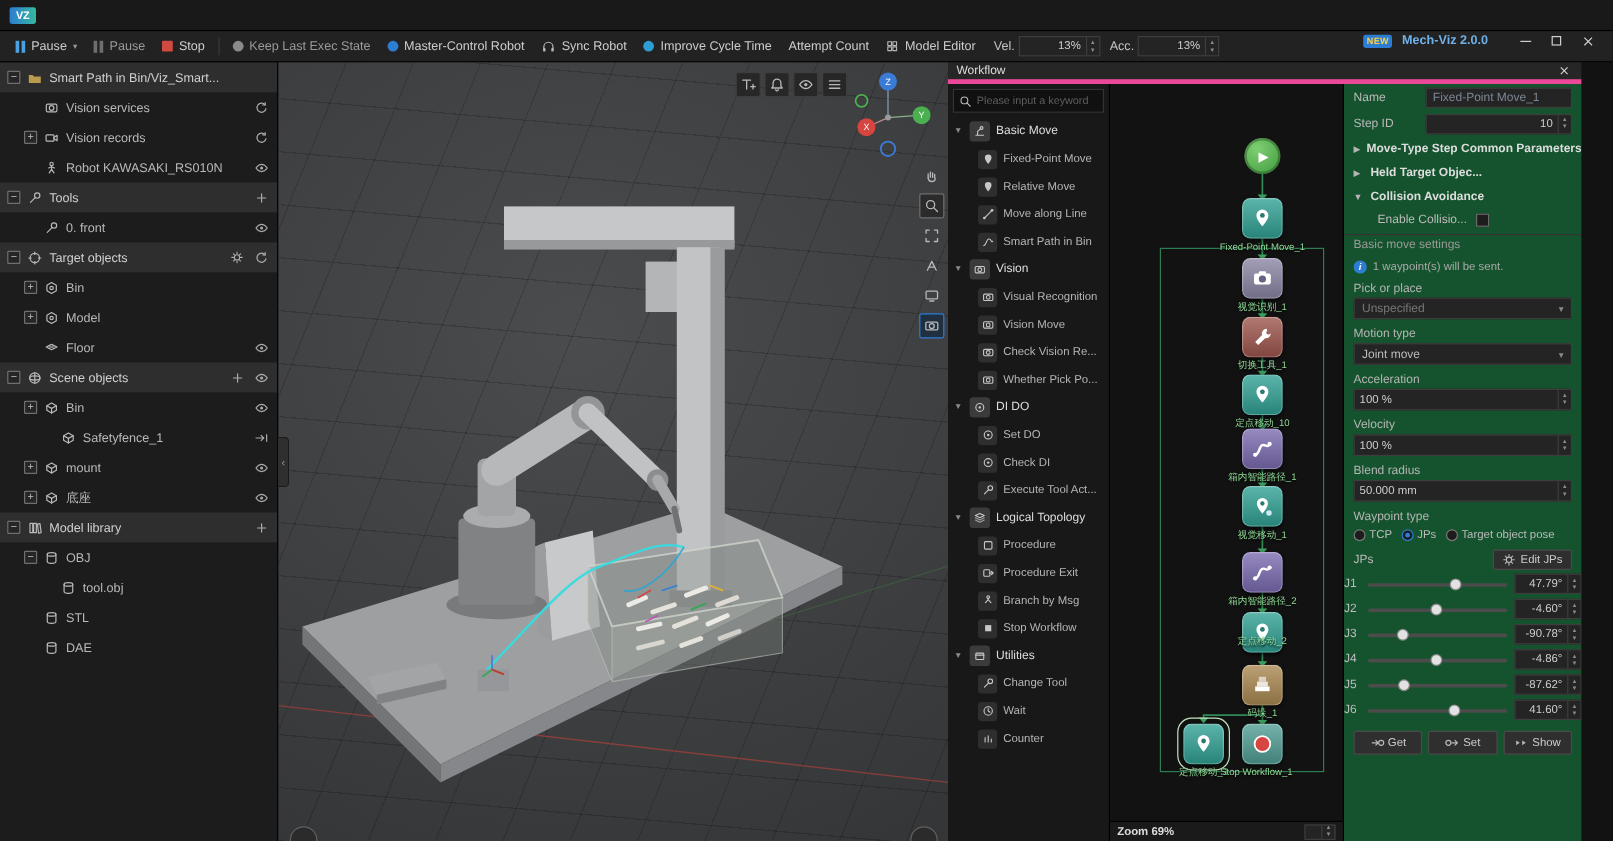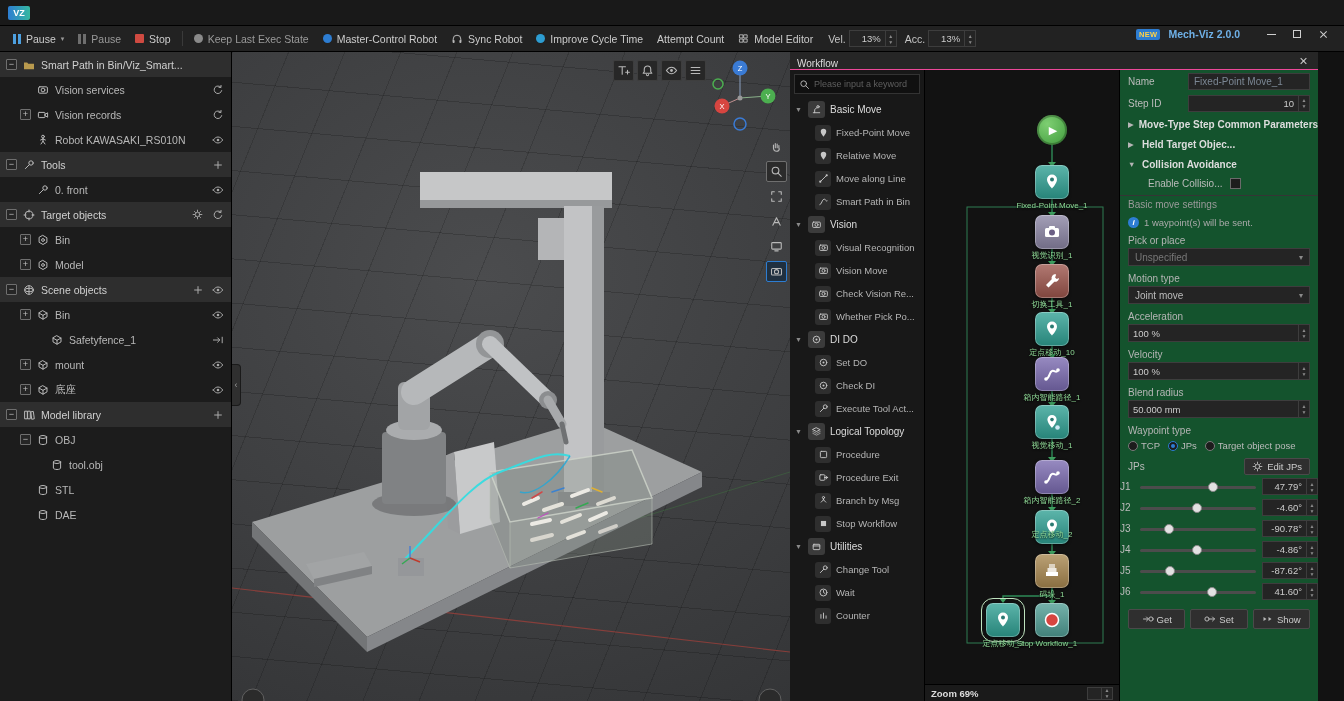--- a/index.html
+++ b/index.html
@@ -33,21 +33,21 @@
   .picon.gray::before,.picon.gray::after{background:#6e6e6e;}
   .sicon{width:9px;height:9px;background:#cf4a41;border-radius:1px;}
   .dot{width:9px;height:9px;border-radius:50%;}
   .dot.gray{background:#8a8a8a;}.dot.blue{background:#2d7dd2;}.dot.blue2{background:#2d9dd2;}
   .ddcaret{font-size:7px;color:#999;}
   .sep{width:1px;height:15px;background:#3a3a3a;margin:0 4px;}
   .tlab{margin-left:8px;font-size:10.5px;color:#c5c5c5;}
   .spin2{display:flex;align-items:center;background:#242424;border:1px solid #3d3d3d;height:17px;font-size:9.5px;color:#ccc;}
   .spin2 .v{flex:1;text-align:right;padding:0 4px;white-space:nowrap;}
   .spin2 .ar{width:11px;align-self:stretch;border-left:1px solid #3d3d3d;display:flex;flex-direction:column;align-items:center;justify-content:center;color:#8a8a8a;font-size:5px;line-height:6px;}
-  .tspin{width:48px;margin-left:3px;}
+  .tspin{width:68px;margin-left:3px;}
 
   
   .main{display:flex;height:649px;}
 
   
   .sidebar{width:232px;background:#1c1c1c;border-right:1px solid #000;overflow:hidden;font-size:10.5px;}
   .sb-row{height:25px;display:flex;align-items:center;gap:5px;padding-right:6px;color:#b8b8b8;}
   .sb-head{background:#2e2e2e;color:#d0d0d0;}
   .exp{width:11px;height:11px;min-width:11px;border:1px solid #6f6f6f;background:#262626;color:#c0c0c0;font-size:9px;line-height:9px;text-align:center;border-radius:1px;}
   .exp-sp{width:11px;min-width:11px;}
@@ -65,21 +65,21 @@
   .vpbtn{width:21px;height:21px;background:#272727;border:1px solid #3e3e3e;border-radius:2px;display:flex;align-items:center;justify-content:center;}
   .vside{position:absolute;left:534px;top:84px;display:flex;flex-direction:column;gap:4px;}
   .vsbtn{width:21px;height:21px;display:flex;align-items:center;justify-content:center;border-radius:2px;border:1px solid transparent;}
   .vsbtn.boxed{border-color:#6f6f6f;background:#2b2b2b;}
   .vsbtn.active{border-color:#2d7dd2;background:#203040;}
   .gizmo{position:absolute;left:458px;top:0;}
   .vphandle{position:absolute;left:0;top:312px;width:9px;height:42px;background:#2f2f2f;border:1px solid #1a1a1a;border-left:none;border-radius:0 4px 4px 0;color:#999;font-size:9px;display:flex;align-items:center;justify-content:center;}
 
   
   .rightregion{width:528px;display:flex;flex-direction:column;background:#181818;}
-  .wfheader{height:18px;background:#262626;border-bottom:1px solid #ec4899;display:flex;align-items:flex-end;padding:0 7px;font-size:10px;color:#ddd;}
+  .wfheader{height:18px;background:#262626;border-bottom:4px solid #ec4899;display:flex;align-items:center;padding:0 7px;font-size:10px;color:#ddd;}
   .wfclose{margin-left:auto;display:flex;align-items:center;justify-content:center;width:16px;height:16px;}
   .wx.small{width:8px;height:8px;}.wx.small::before,.wx.small::after{height:8px;left:3.5px;}
   .rrcols{flex:1;display:flex;min-height:0;}
 
   .wfcol{width:135px;background:#181818;border-right:1px solid #000;position:relative;overflow:hidden;}
   .wfsearch{margin:4px;height:20px;background:#101010;border:1px solid #333;display:flex;align-items:center;gap:4px;padding:0 4px;}
   .wfsearch input{flex:1;min-width:0;background:transparent;border:none;outline:none;color:#bbb;font-size:9px;}
   .wfsearch input::placeholder{color:#5f5f5f;}
   .wfcat{height:23px;display:flex;align-items:center;gap:5px;padding:0 5px;color:#ddd;font-size:10px;}
   .wfcat .chev{color:#8a8a8a;font-size:7px;width:8px;}
@@ -362,20 +362,37 @@
           <span class="exp">+</span>
           <span class="sb-ico">
             <svg viewBox="0 0 12 12" width="12" height="12" fill="none" stroke="#b9b9b9" stroke-width="1" stroke-linecap="round" stroke-linejoin="round">
               <path d="M6 1.5 9.9 3.75v4.5L6 10.5 2.1 8.25v-4.5z"></path>
               <circle cx="6" cy="6" r="1.4"></circle>
             </svg>
           </span>
           <span class="sb-lb">Model</span>
           <span class="flex1"></span>
         </div>
+        <div class="sb-row" style="padding-left: 20px;">
+          <span class="exp-sp"></span>
+          <span class="sb-ico">
+            <svg viewBox="0 0 12 12" width="12" height="12" fill="none" stroke="#b9b9b9" stroke-width="1" stroke-linecap="round" stroke-linejoin="round">
+              <path d="M1.5 5.2 6 3l4.5 2.2L6 7.4z"></path>
+              <path d="M3.7 4.1 8.2 6.3M8.2 4.1 3.7 6.3" opacity=".7"></path>
+            </svg>
+          </span>
+          <span class="sb-lb">Floor</span>
+          <span class="flex1"></span>
+          <span class="sb-tr">
+            <svg viewBox="0 0 12 12" width="12" height="12" fill="none" stroke="#b9b9b9" stroke-width="1" stroke-linecap="round" stroke-linejoin="round">
+              <path d="M1.3 6C2.8 3.9 4.3 3 6 3s3.2.9 4.7 3C9.2 8.1 7.7 9 6 9S2.8 8.1 1.3 6z"></path>
+              <circle cx="6" cy="6" r="1.3" fill="#b9b9b9" stroke="none"></circle>
+            </svg>
+          </span>
+        </div>
         <div class="sb-row sb-head" style="padding-left: 6px;">
           <span class="exp">−</span>
           <span class="sb-ico">
             <svg viewBox="0 0 12 12" width="12" height="12" fill="none" stroke="#b9b9b9" stroke-width="1" stroke-linecap="round" stroke-linejoin="round">
               <circle cx="6" cy="6" r="4.3"></circle>
               <ellipse cx="6" cy="6" rx="4.3" ry="1.7"></ellipse>
               <path d="M6 1.7v8.6"></path>
             </svg>
           </span>
           <span class="sb-lb">Scene objects</span>

